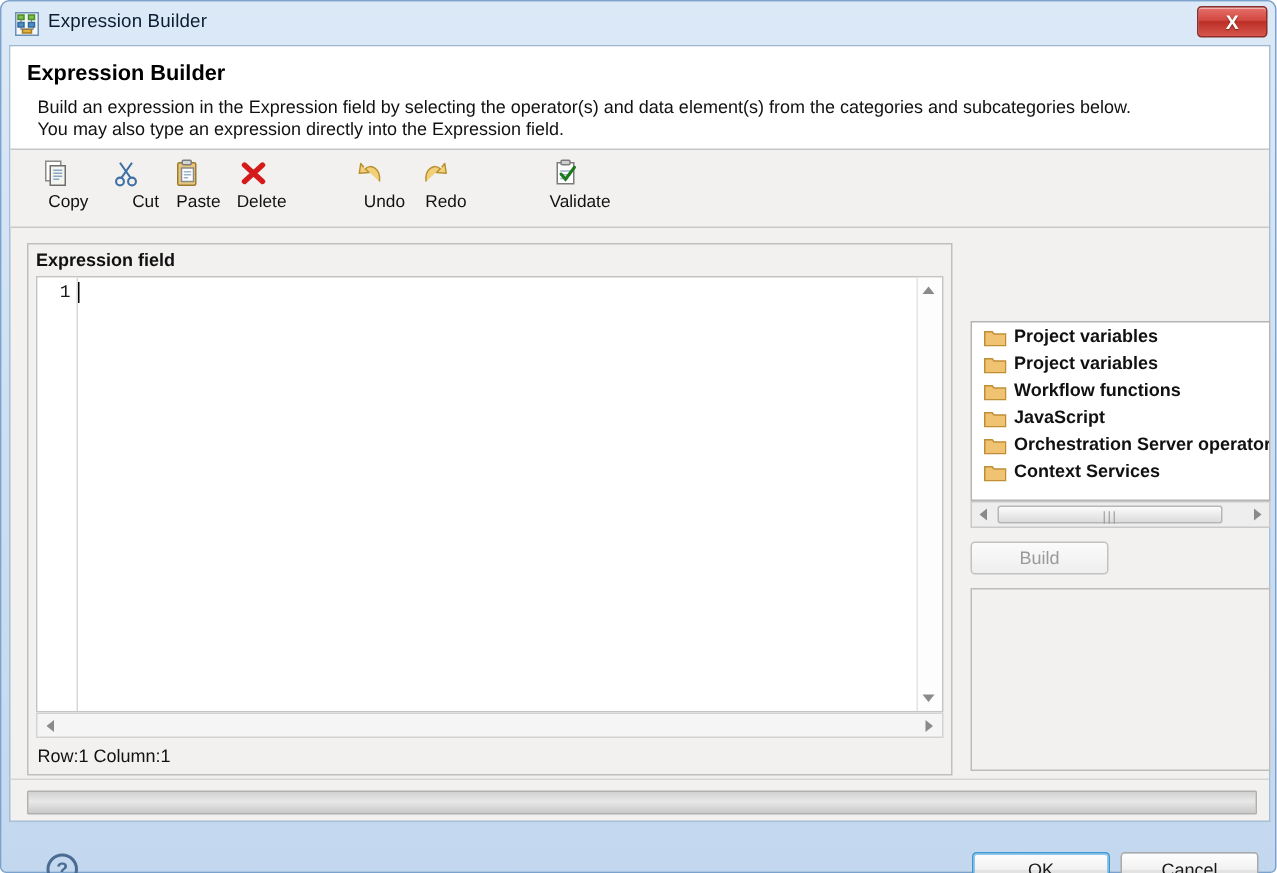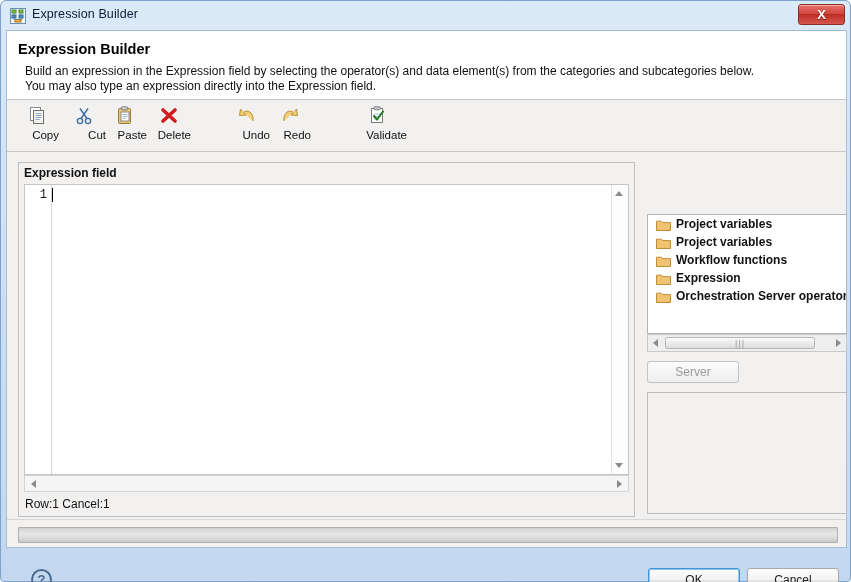--- a/index.html
+++ b/index.html
@@ -481,21 +481,21 @@
           <span class="sb-arrow arrow-up" style="left:3px;top:6px"></span>
           <span class="sb-arrow arrow-down" style="left:3px;bottom:6px"></span>
         </div>
       </div>
 
       <div id="expr-hscroll">
         <span class="sb-arrow arrow-left" style="left:6px;top:4px"></span>
         <span class="sb-arrow arrow-right" style="right:6px;top:4px"></span>
       </div>
 
-      <div id="expr-status">Row:1 Cancel:1</div>
+      <div id="expr-status">Row:1 Column:1</div>
     </div>
 
 
     <div id="tree-panel">
       <div class="tree-row">
         <span class="folder-ico">
           <svg width="15" height="12" viewBox="0 0 15 12">
               <path d="M0.5 2.2h5l1.2 1.4h7.8v7.9H0.5z" fill="#f0c373" stroke="#c08f35"></path>
               <path d="M0.5 3.8h13.8" stroke="#d8a martian" fill="none"></path>
             </svg>
@@ -517,41 +517,49 @@
             </svg>
         </span>
         <span>Workflow functions</span>
       </div>
       <div class="tree-row">
         <span class="folder-ico">
           <svg width="15" height="12" viewBox="0 0 15 12">
               <path d="M0.5 2.2h5l1.2 1.4h7.8v7.9H0.5z" fill="#f0c373" stroke="#c08f35"></path>
             </svg>
         </span>
-        <span>Expression</span>
+        <span>JavaScript</span>
       </div>
       <div class="tree-row">
         <span class="folder-ico">
           <svg width="15" height="12" viewBox="0 0 15 12">
               <path d="M0.5 2.2h5l1.2 1.4h7.8v7.9H0.5z" fill="#f0c373" stroke="#c08f35"></path>
             </svg>
         </span>
         <span>Orchestration Server operator</span>
       </div>
+      <div class="tree-row">
+        <span class="folder-ico">
+          <svg width="15" height="12" viewBox="0 0 15 12">
+              <path d="M0.5 2.2h5l1.2 1.4h7.8v7.9H0.5z" fill="#f0c373" stroke="#c08f35"></path>
+            </svg>
+        </span>
+        <span>Context Services</span>
+      </div>
     </div>
 
     <div id="tree-hscroll">
       <span class="sb-arrow arrow-left" style="left:5px;top:4px"></span>
       <span class="sb-arrow arrow-right" style="right:5px;top:4px"></span>
       <div id="tree-thumb">
         <span id="tree-grip">|||</span>
       </div>
     </div>
 
-    <div id="insert-button">Server</div>
+    <div id="insert-button">Build</div>
 
     <div id="desc-panel"></div>
 
     <div id="progress-bar"></div>
     <div id="footer-sep"></div>
     <div id="help-icon">?</div>
     <div class="dlg-button" id="ok-button">OK</div>
     <div class="dlg-button" id="cancel-button">Cancel</div>
 
   </div>

